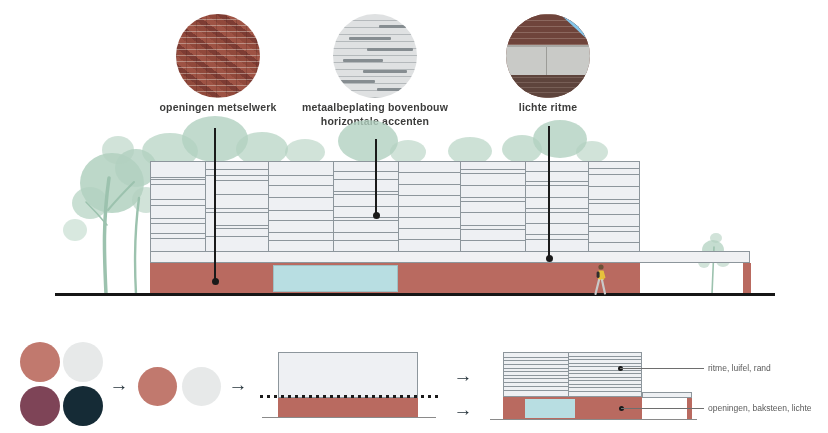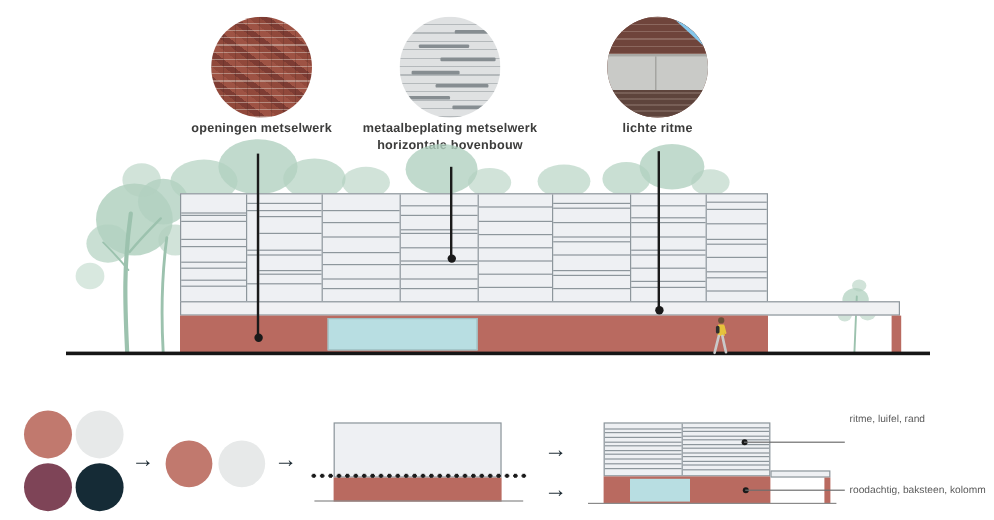--- a/index.html
+++ b/index.html
@@ -133,22 +133,22 @@
   <div class="mat-circle" style="left:506px;top:14px;background:#6f443b;">
     <div class="band-top"></div>
     <div class="band-sky"></div>
     <div class="band-mid">
       <div class="band-joint"></div>
     </div>
     <div class="band-bot"></div>
   </div>
 
   <div class="mat-label" style="left:218px;top:101px;">openingen metselwerk</div>
-  <div class="mat-label" style="left:375px;top:101px;">metaalbeplating metselwerk</div>
-  <div class="mat-label" style="left:375px;top:115px;">horizontale bovenbouw</div>
+  <div class="mat-label" style="left:375px;top:101px;">metaalbeplating bovenbouw</div>
+  <div class="mat-label" style="left:375px;top:115px;">horizontale accenten</div>
   <div class="mat-label" style="left:548px;top:101px;">lichte ritme</div>
 
   <div class="callout" style="left:214px;top:128px;height:153px;"></div>
   <div class="callout" style="left:375px;top:139px;height:76px;"></div>
   <div class="callout" style="left:548px;top:126px;height:132px;"></div>
 
   <div class="facade" id="facade-bays">
       <div class="bay" style="left: 0px; width: 55px;">
         <div class="hline" style="top: 15px;"></div>
         <div class="hline" style="top: 17px;"></div>
@@ -305,19 +305,19 @@
       </div>
     </div>
   <div class="mini-red" style="background: rgb(185, 106, 96);"></div>
   <div class="mini-window" style="background: rgb(184, 222, 226);"></div>
   <div class="mini-canopy"></div>
   <div class="mini-column" style="background: rgb(185, 106, 96);"></div>
   <div class="thin-ground" style="left:490px;top:419px;width:207px;"></div>
 
   <div class="leader-dot" style="left:618px;top:366px;"></div>
   <div class="leader-line" style="left:620px;top:368px;width:84px;"></div>
-  <div class="leader-label" style="left:708px;top:344px;">ritme, luifel, rand</div>
+  <div class="leader-label" style="left:708px;top:363px;">ritme, luifel, rand</div>
 
   <div class="leader-dot" style="left:619px;top:406px;"></div>
   <div class="leader-line" style="left:621px;top:408px;width:83px;"></div>
-  <div class="leader-label" style="left:708px;top:403px;">roodachtig, baksteen, kolomm</div>
+  <div class="leader-label" style="left:708px;top:403px;">openingen, baksteen, lichte</div>
 
 </div>
 
 </body></html>

